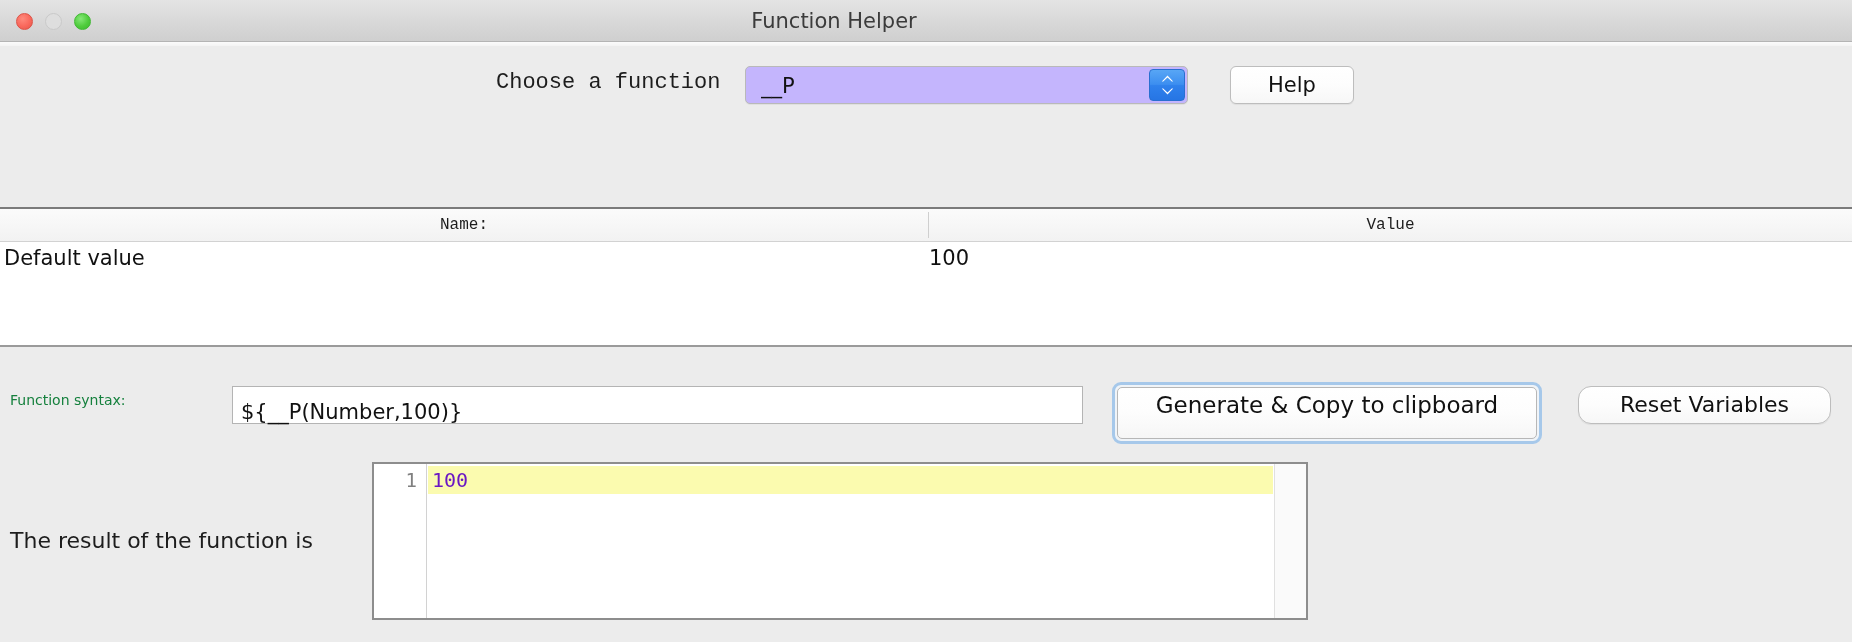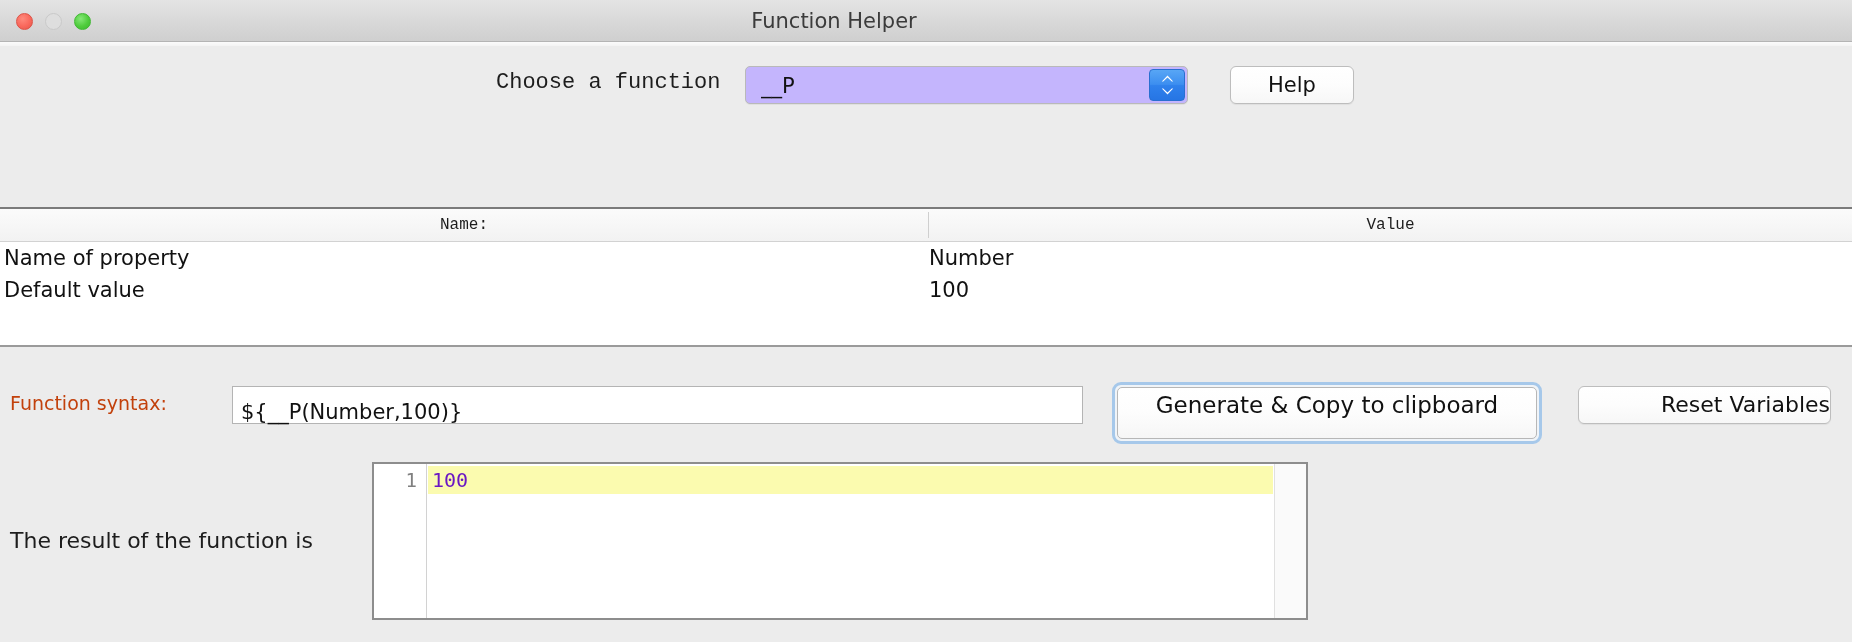--- a/index.html
+++ b/index.html
@@ -212,22 +212,22 @@
     overflow: hidden;
   }
   .cell.name { left: 4px; width: 920px; }
   .cell.value { left: 929px; width: 918px; }
 
   
   .syntax-label {
     position: absolute;
     left: 10px;
     top: 392px;
-    font-size: 19px;
-    color: #c2410c;
+    font-size: 14px;
+    color: #15803d;
     white-space: nowrap;
   }
   .syntax-input {
     position: absolute;
     left: 232px;
     top: 386px;
     width: 851px;
     height: 38px;
     background: #ffffff;
     border: 1px solid #b4b4b4;
@@ -269,25 +269,25 @@
     line-height: 34px;
   }
   .reset-btn {
     position: absolute;
     left: 1578px;
     top: 386px;
     width: 253px;
     height: 38px;
     box-sizing: border-box;
     border: 1px solid #bdbdbd;
-    border-radius: 6px;
+    border-radius: 13px;
     background: linear-gradient(to bottom, #ffffff 0%, #fdfdfd 48%, #f7f7f7 100%);
     font-size: 22px;
     color: #111111;
-    text-align: right;
+    text-align: center;
     line-height: 36px;
     box-shadow: 0 1px 1px rgba(0,0,0,0.06);
   }
 
   
   .result-label {
     position: absolute;
     left: 10px;
     top: 528px;
     font-size: 22px;
@@ -394,24 +394,20 @@
 
 
   <div class="params-panel">
     <div class="table-header">
       <div class="th name">Name:</div>
       <div class="th-divider"></div>
       <div class="th value">Value</div>
     </div>
     <div class="table-body">
       <div class="trow">
-        <div class="cell name">Name of property</div>
-        <div class="cell value">Number</div>
-      </div>
-      <div class="trow">
         <div class="cell name">Default value</div>
         <div class="cell value">100</div>
       </div>
     </div>
   </div>
 
   <div class="syntax-label">Function syntax:</div>
   <div class="syntax-input">
     <div class="val">${__P(Number,100)}</div>
   </div>

